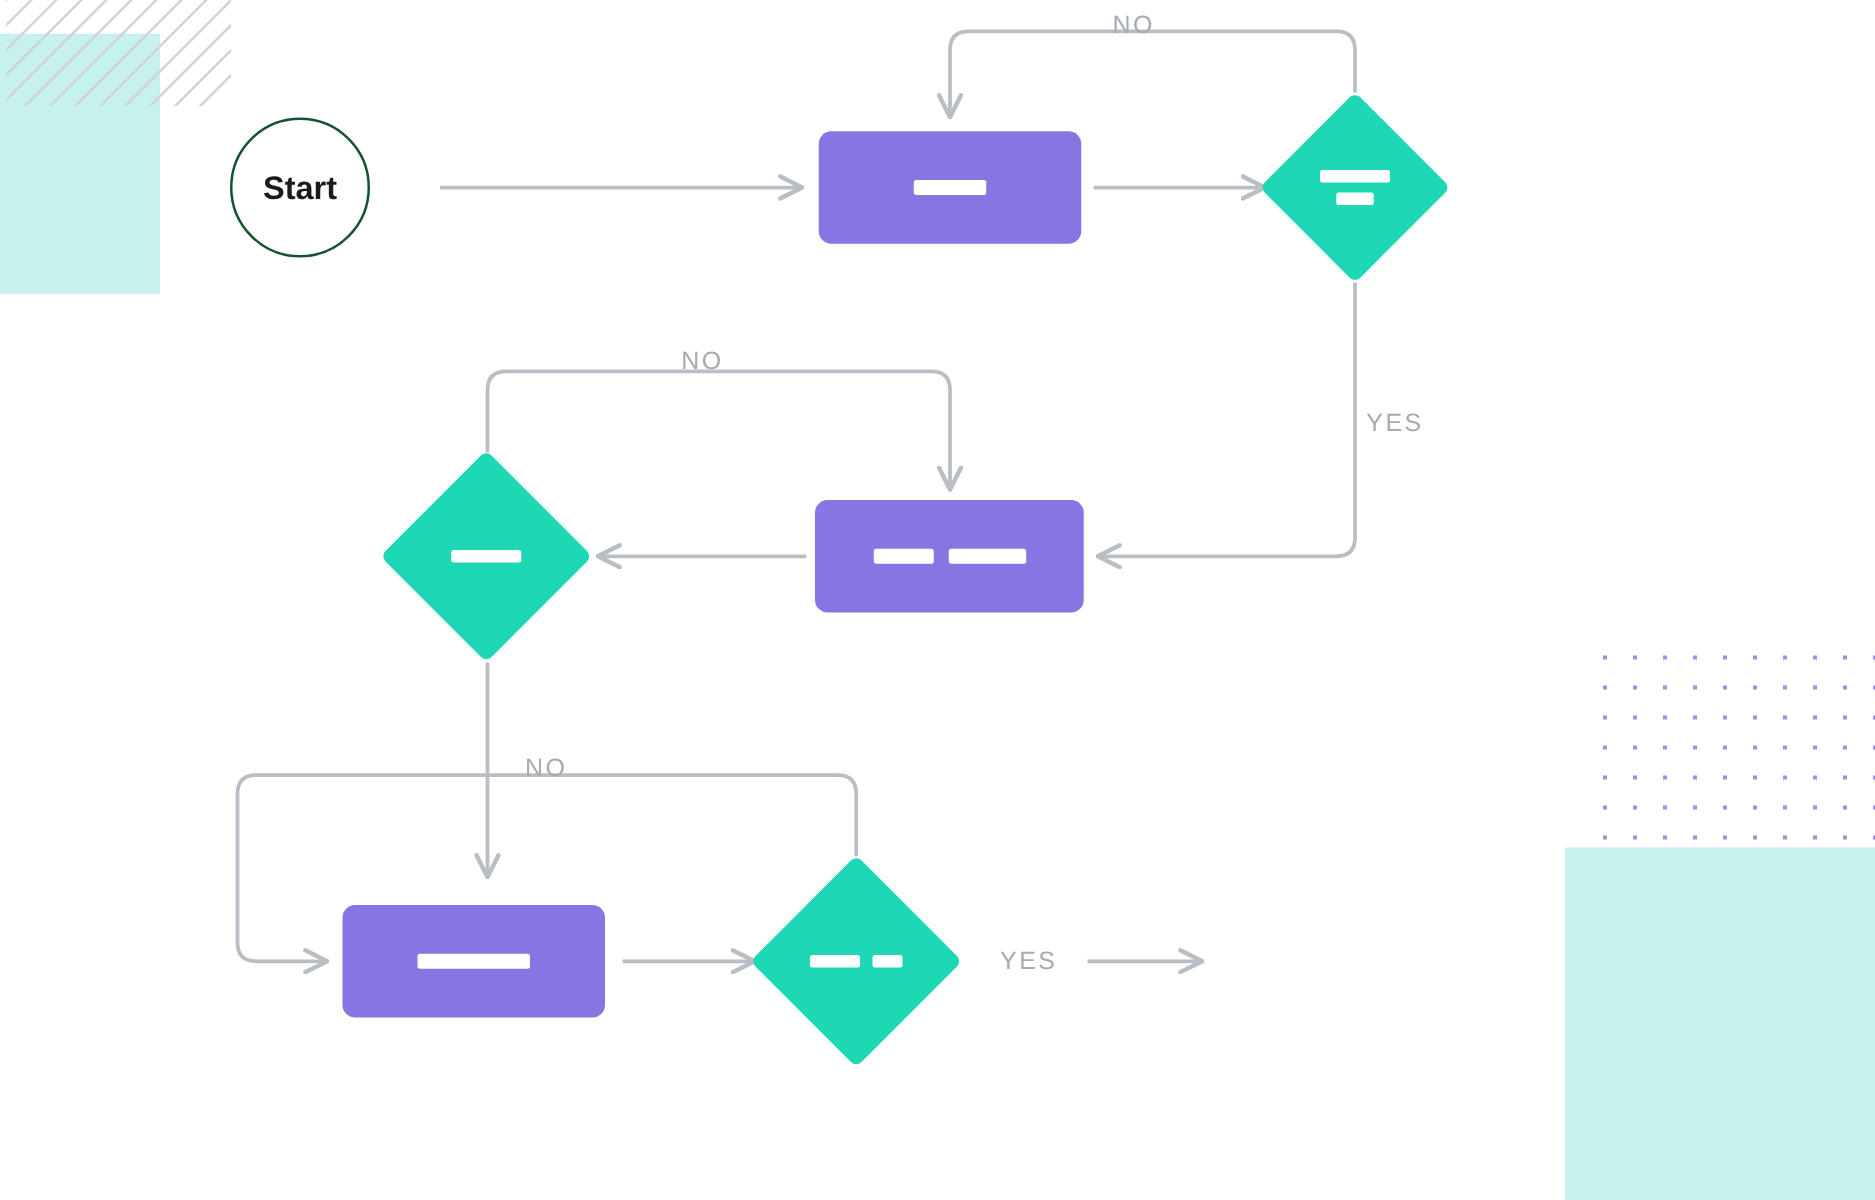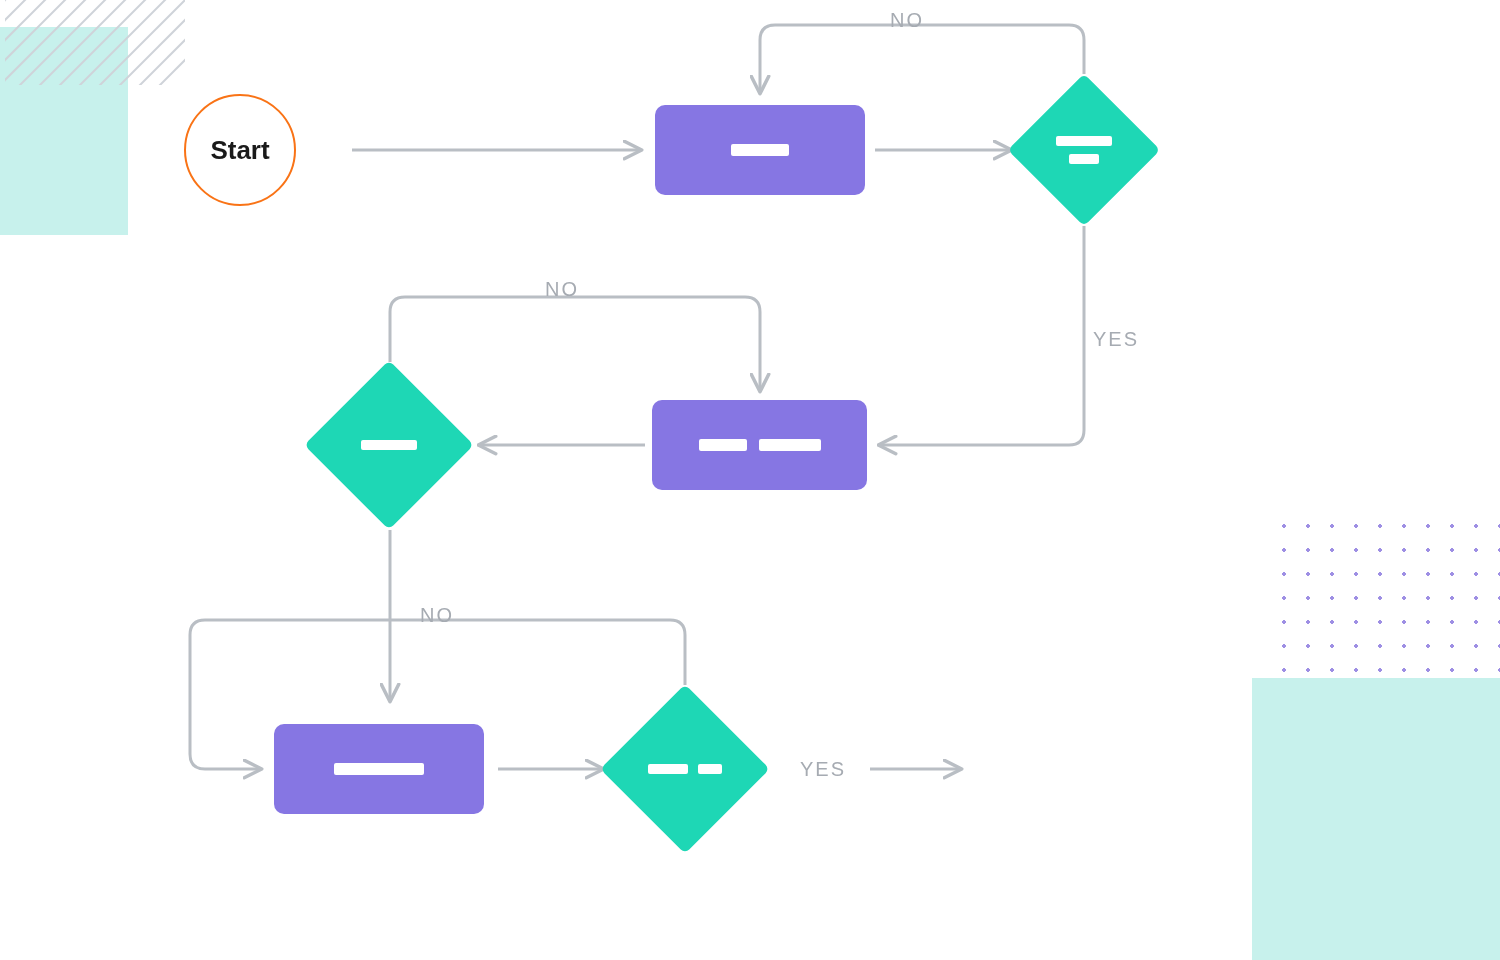--- a/index.html
+++ b/index.html
@@ -50,21 +50,21 @@
     background-image: radial-gradient(#9e8fe4 2px, transparent 2px);
     background-size: 24px 24px;
     background-position: 4px 4px;
   }
 
   
   .terminator {
     position: absolute;
     width: 112px;
     height: 112px;
-    border: 2px solid #f97316;
+    border: 2px solid #14532d;
     border-radius: 50%;
     background: #ffffff;
     display: flex;
     align-items: center;
     justify-content: center;
     font-size: 26px;
     color: #1a1a1a;
     font-weight: 600;
     box-sizing: border-box;
   }

